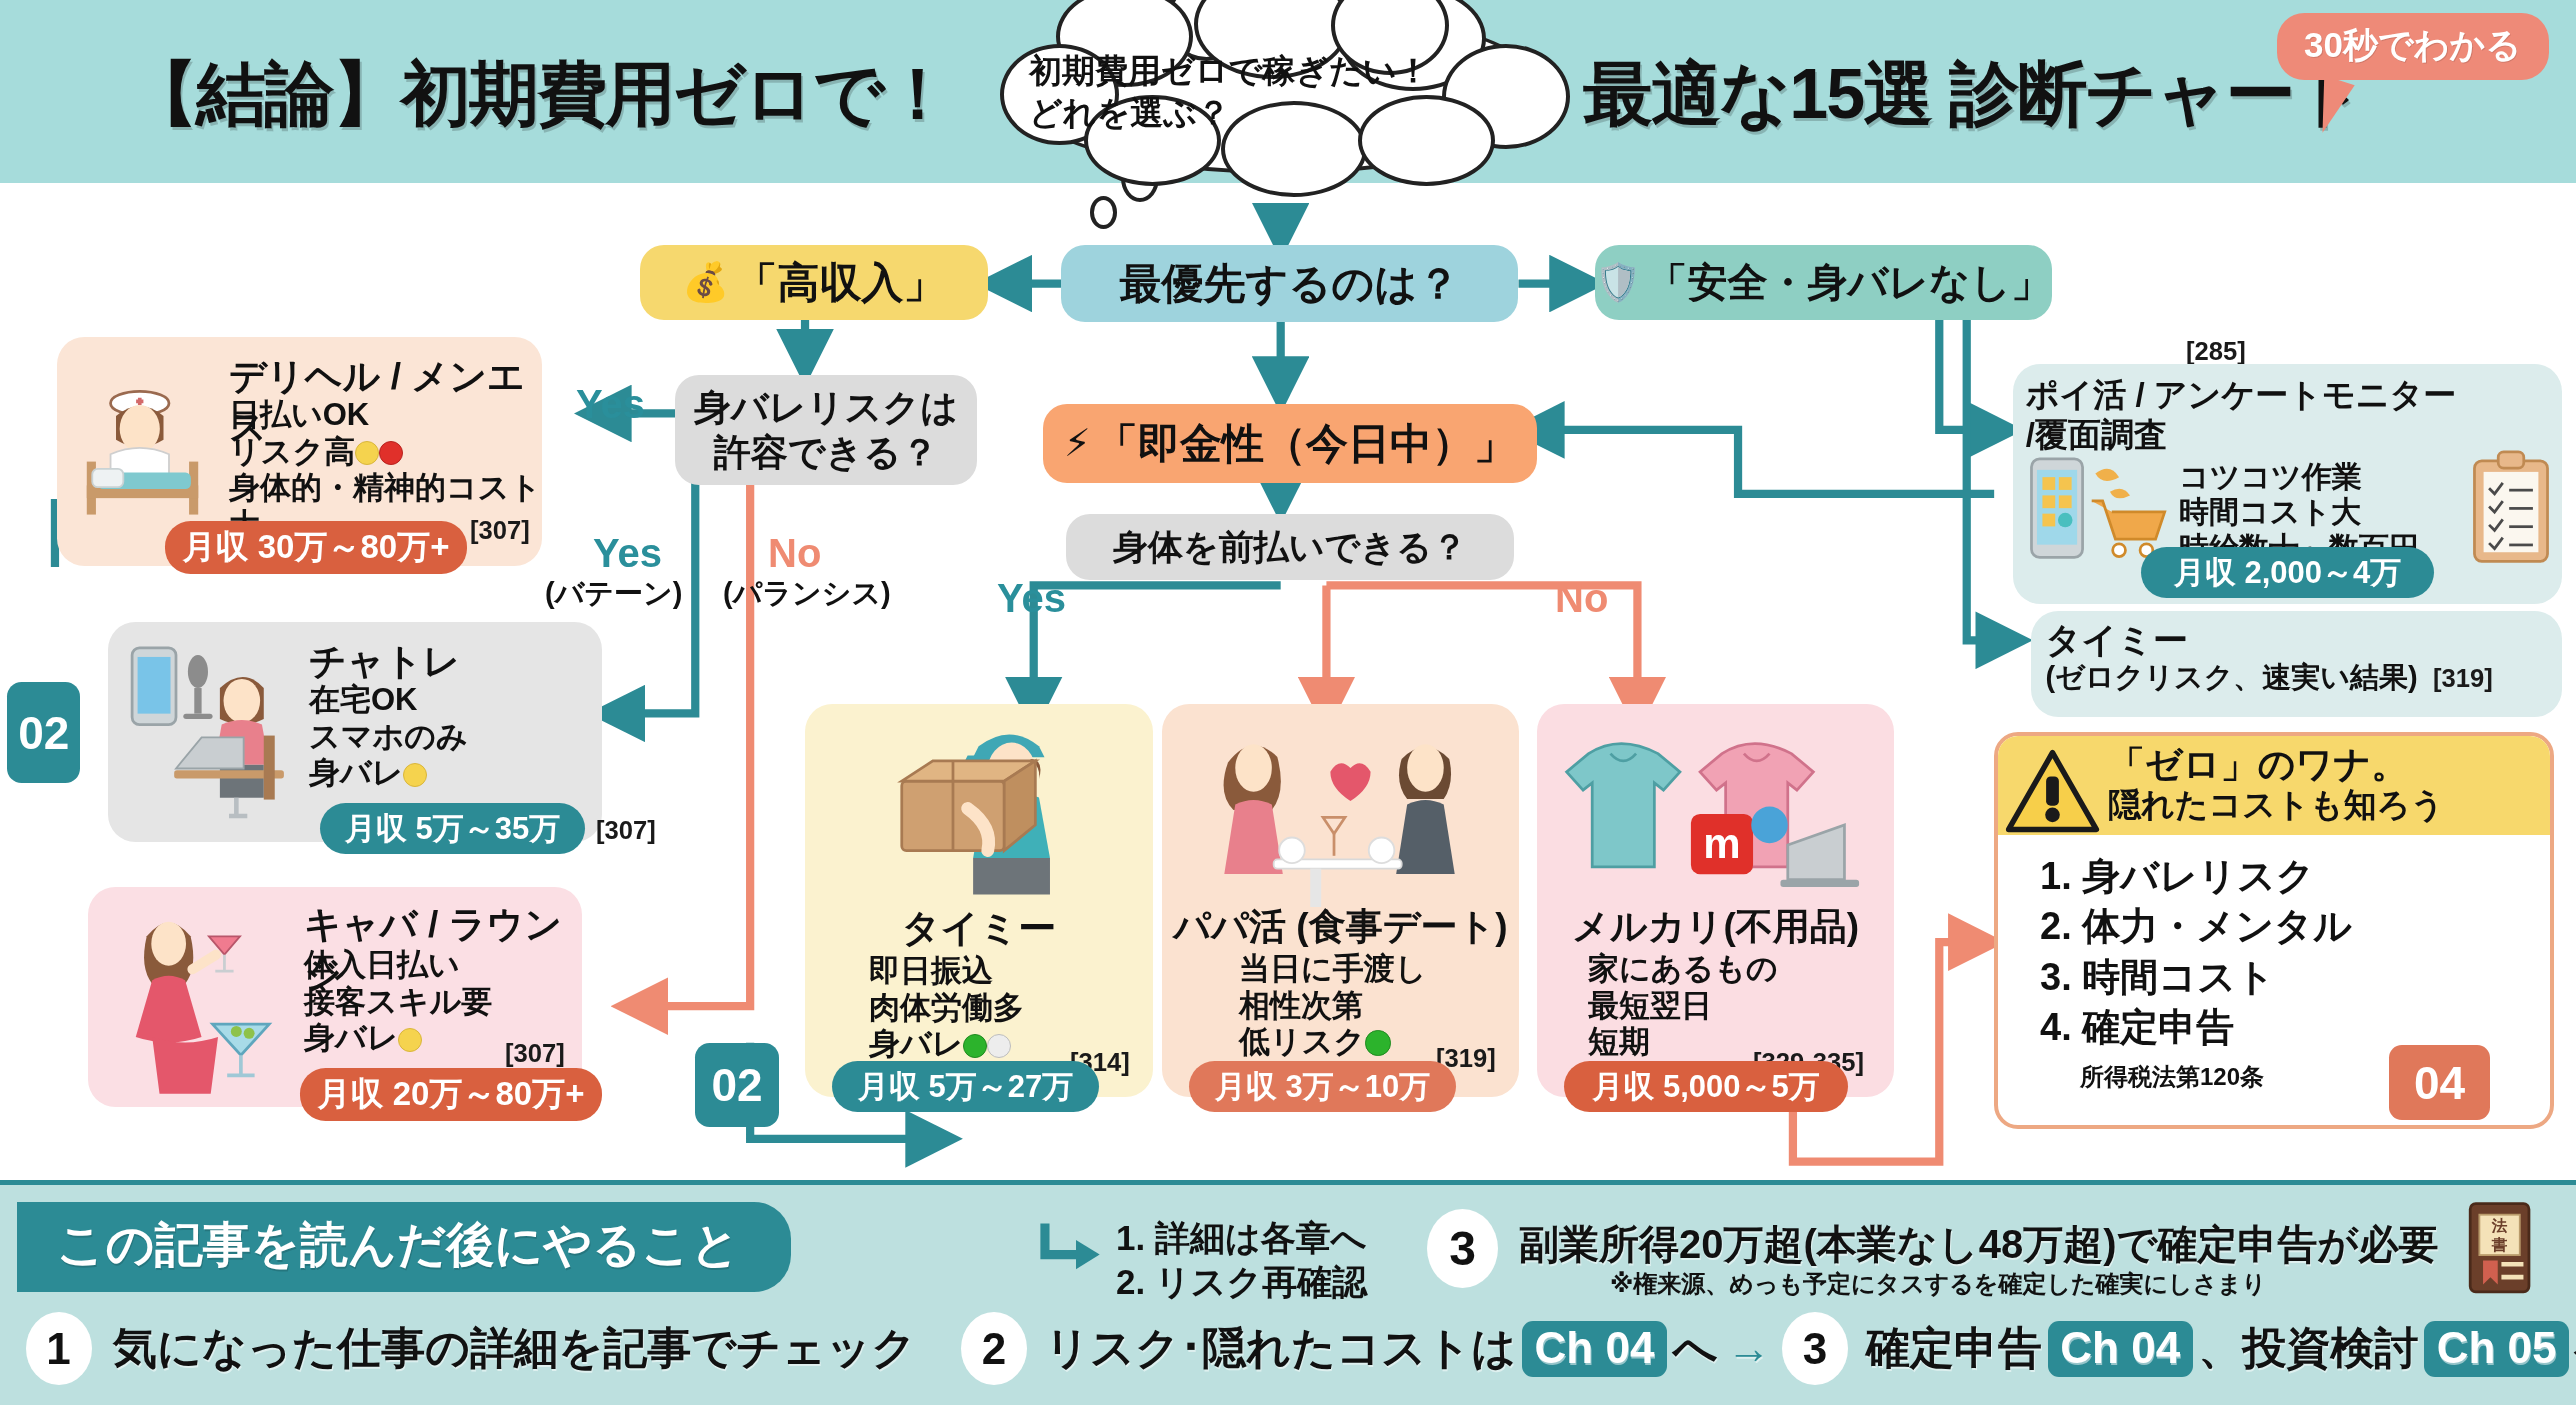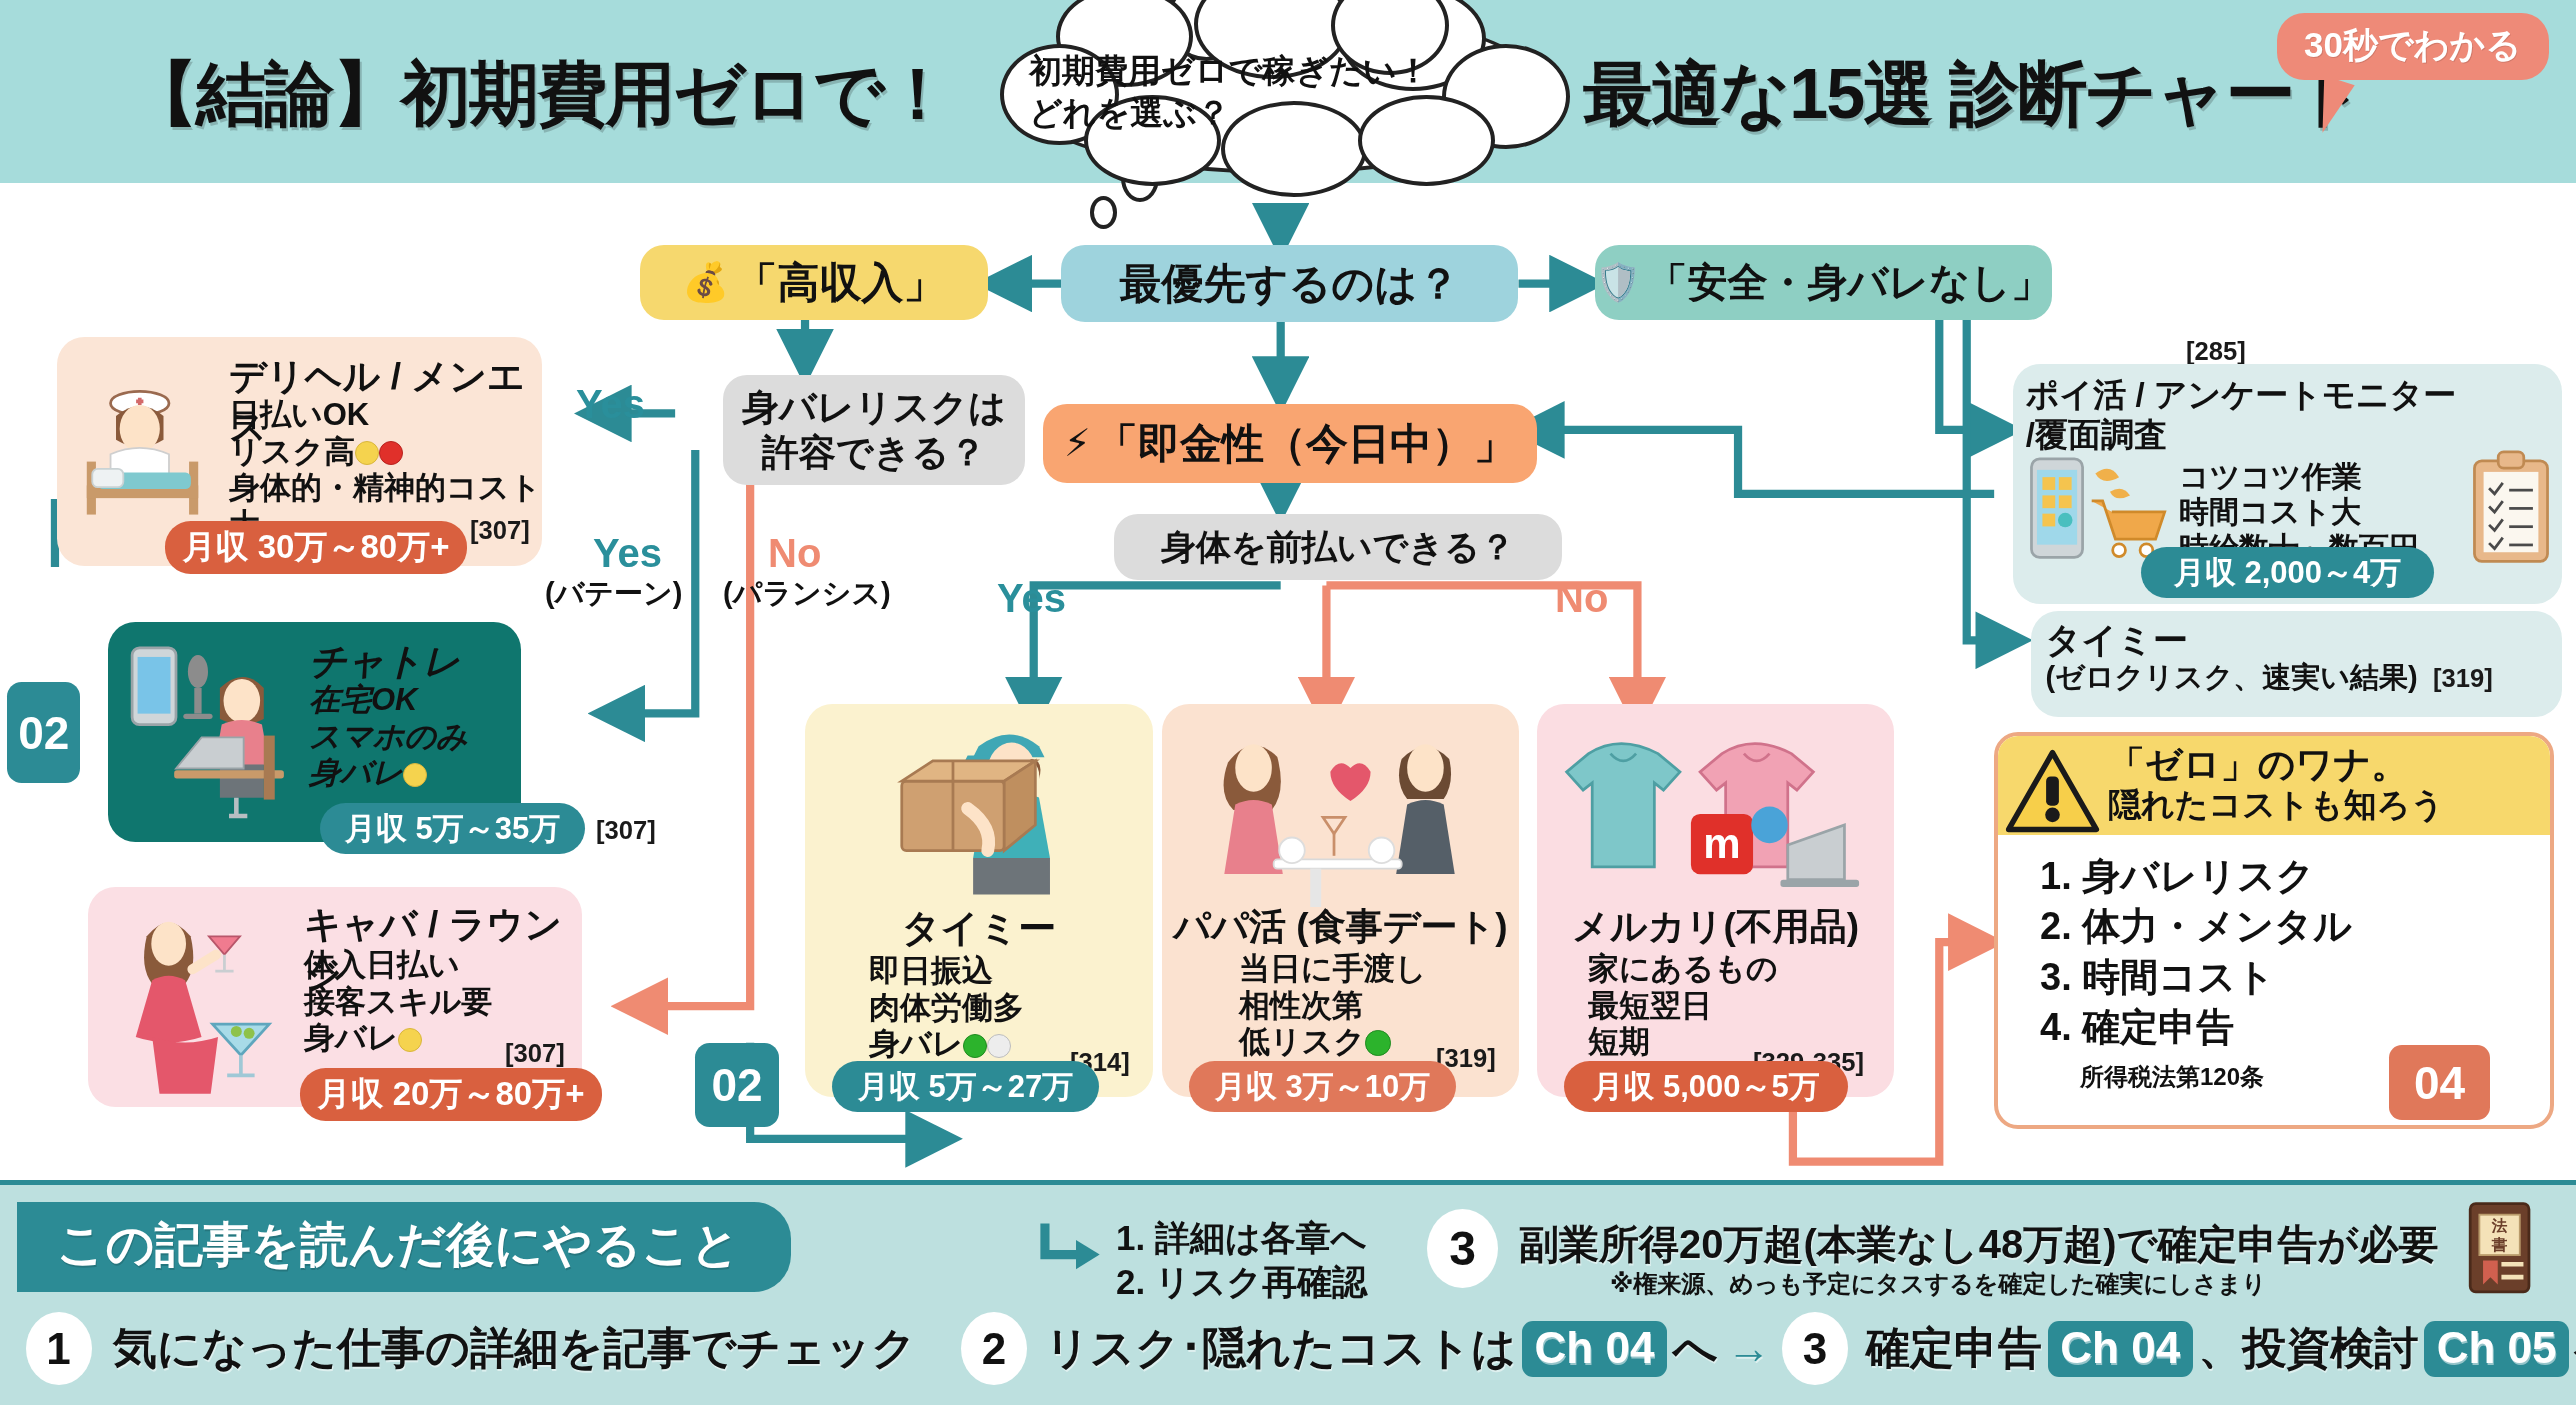--- a/index.html
+++ b/index.html
@@ -70,21 +70,21 @@
   
   .pill {
     position: absolute; border-radius: 24px; display: flex; align-items: center;
     justify-content: center; font-weight: 900; color: #111; text-align: center;
     line-height: 1.22;
   }
   .node-main   { background: #9ed3dd; }
   .node-income { background: #f6d86e; }
   .node-safe   { background: #8ecfc3; }
   .node-speed  { background: #f9a571; }
-  .node-q      { background: #dcdcdc; margin-left: 48px; }
+  .node-q      { background: #dcdcdc; }
 
   
   .card { position: absolute; border-radius: 27.4px; }
   .card-title { font-weight: 900; color: #111; }
   .card-lines { font-weight: 800; color: #111; line-height: 1.18; }
   .money {
     position: absolute; border-radius: 25.6px; color: #fff; font-weight: 900;
     display: flex; align-items: center; justify-content: center; white-space: nowrap;
   }
   .ref { position: absolute; font-weight: 800; color: #1a1a1a; }
@@ -275,21 +275,21 @@
     <div class="card-title" style="position:absolute;left:172px;top:14.6px;font-size:37px;">デリヘル / メンエス</div>
     <div class="card-lines" style="position:absolute;left:172px;top:60px;font-size:31px;">
       <div>日払いOK</div>
       <div><span>リスク高</span><span class="dot dot-y" style="width:24px;height:24px;"></span><span class="dot dot-r" style="width:24px;height:24px;"></span></div>
       <div>身体的・精神的コスト大</div>
     </div>
     <div class="ref" style="left:413px;top:179px;font-size:25.6px;">[307]</div>
   </div>
   <div class="money" style="left:165px;top:521px;width:302px;height:53px;background:#d9603f;font-size:33px;">月収 30万～80万+</div>
 
-  <div class="card" style="left:108px;top:622px;width:413px;height:220px;background:#0f766e;font-style:italic;">
+  <div class="card" style="left:108px;top:622px;width:494px;height:220px;background:#e5e5e5;">
     <div style="position:absolute;left:12.8px;top:12.8px;width:174px;height:192px;">
       <svg viewBox="0 0 190 210" width="174" height="192">
         <rect x="12" y="14" width="48" height="84" rx="8" fill="#cfd6d9" stroke="#9aa4a8" stroke-width="3"></rect>
         <rect x="18" y="24" width="36" height="62" fill="#79c4e8"></rect>
         <ellipse cx="84" cy="40" rx="11" ry="18" fill="#8c8c8c"></ellipse>
         <rect x="80" y="58" width="8" height="28" fill="#8c8c8c"></rect>
         <rect x="68" y="86" width="32" height="6" rx="3" fill="#8c8c8c"></rect>
         <path d="M108,58 q26,-24 48,0 v34 q-24,12 -48,0 z" fill="#8a5a3b"></path>
         <ellipse cx="132" cy="72" rx="20" ry="24" fill="#fde3c8"></ellipse>
         <path d="M110,98 q22,-10 44,0 l8,44 h-60 z" fill="#e8808c"></path>

